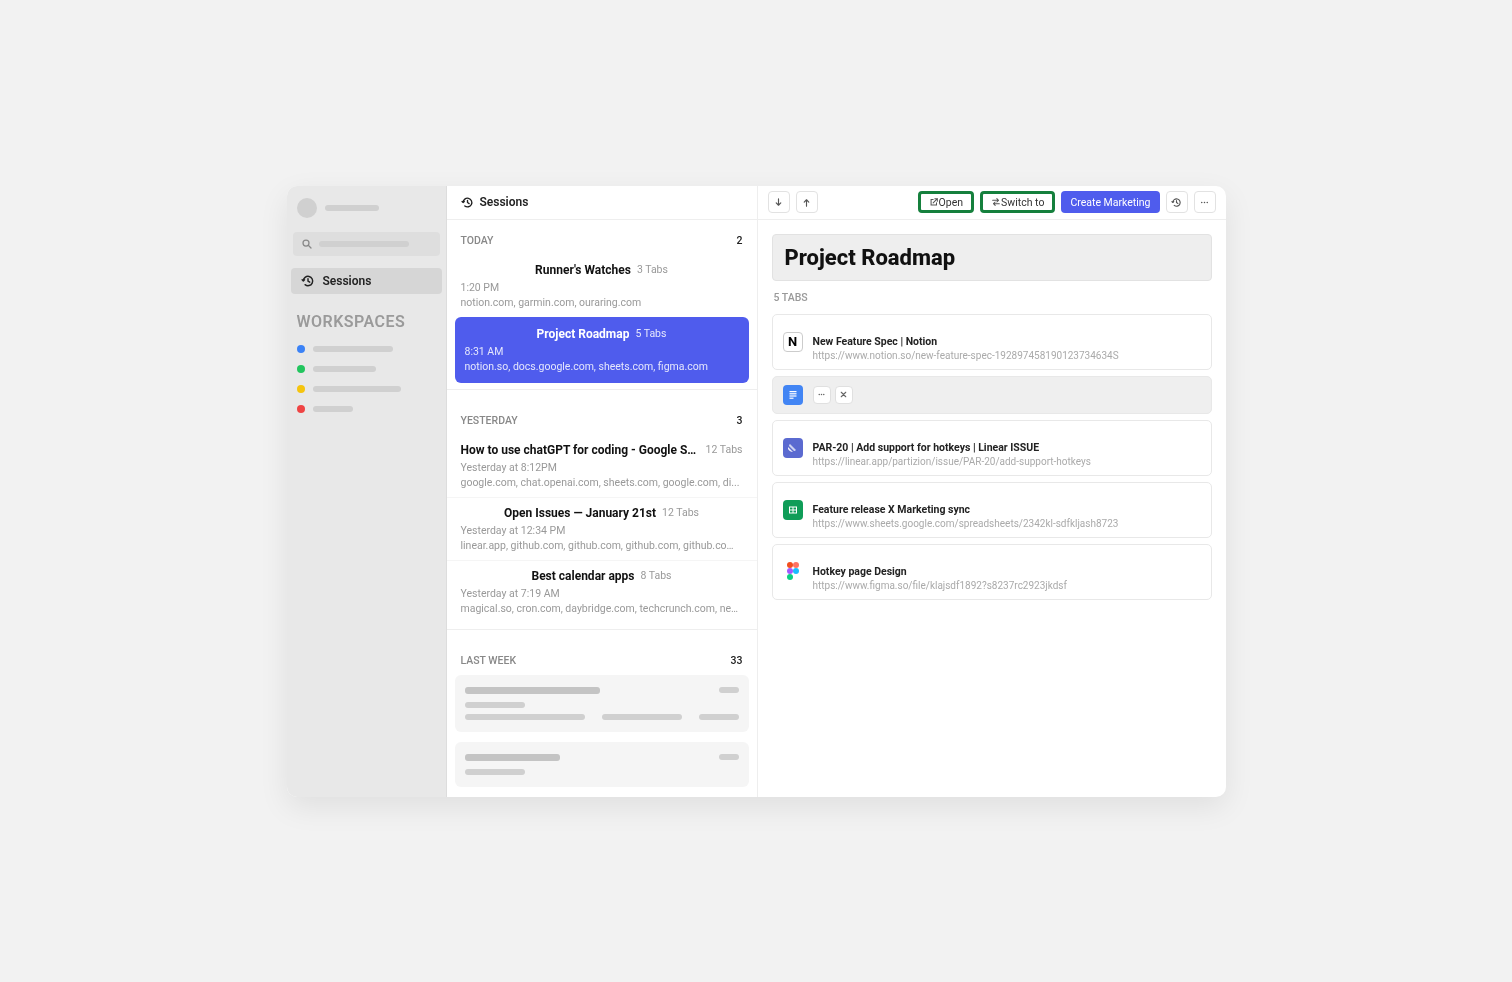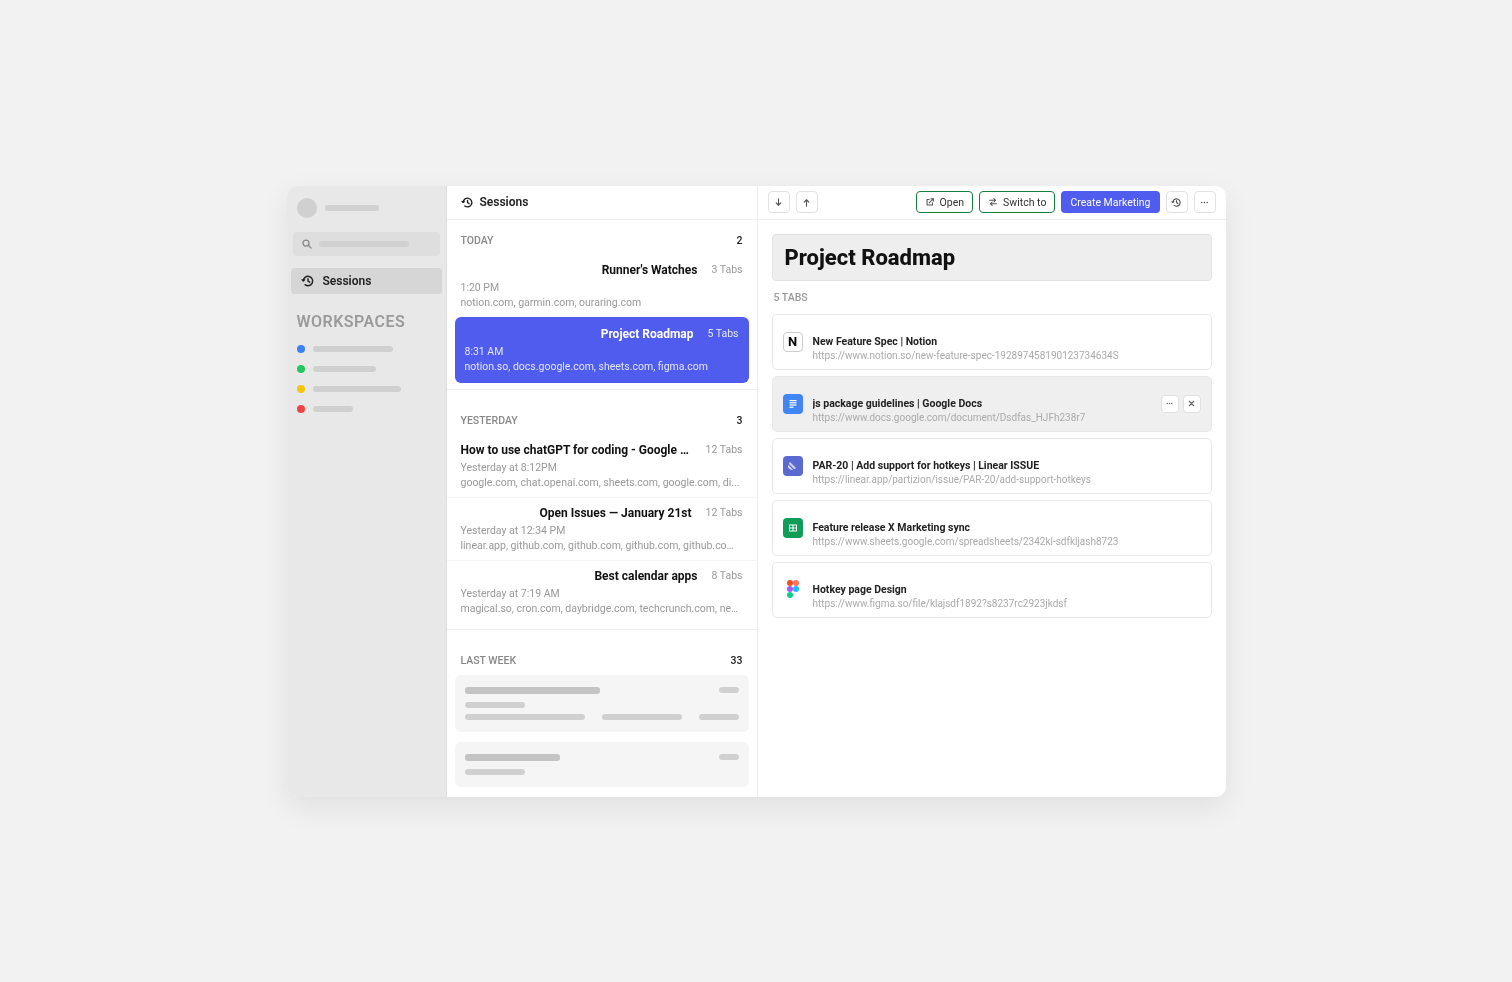--- a/index.html
+++ b/index.html
@@ -130,23 +130,23 @@
   }
   .session {
     padding: 8px 14px;
     cursor: pointer;
   }
   .session.card-sep {
     border-bottom: 1px solid #f5f5f5;
   }
   .session-top {
     display: flex;
-    justify-content: flex-end;
-    align-items: center;
-    gap: 14px;
+    justify-content: center;
+    align-items: center;
+    gap: 6px;
   }
   .s-title {
     font-size: 12px;
     font-weight: 700;
     color: #111;
     white-space: nowrap;
     overflow: hidden;
     text-overflow: ellipsis;
   }
   .s-tabs {
@@ -213,26 +213,25 @@
     border-radius: 4px;
     display: flex;
     align-items: center;
     justify-content: center;
     cursor: pointer;
     background: #fff;
   }
   .icon-btn svg { width: 11px; height: 11px; }
   .text-btn {
     height: 22px;
-    border: 1px solid #15803d;
+    border: 3px solid #15803d;
     border-radius: 4px;
     padding: 0 8px;
     display: flex;
     align-items: center;
-    gap: 5px;
     font-size: 10.5px;
     color: #333;
     cursor: pointer;
     background: #fff;
   }
   .text-btn svg { width: 10px; height: 10px; }
   .primary-btn {
     height: 22px;
     border-radius: 4px;
     padding: 0 9px;
@@ -520,24 +519,20 @@
 
         <div class="tab-item hover">
           <div class="tab-icon" style="background:#4285f4;color:#fff;">
             <svg width="12" height="14" viewBox="0 0 12 14">
                 <rect width="12" height="14" rx="1.5" fill="#4285f4"></rect>
                 <rect x="2.5" y="3" width="7" height="1.2" fill="#fff"></rect>
                 <rect x="2.5" y="5.2" width="7" height="1.2" fill="#fff"></rect>
                 <rect x="2.5" y="7.4" width="7" height="1.2" fill="#fff"></rect>
                 <rect x="2.5" y="9.6" width="4" height="1.2" fill="#fff"></rect>
               </svg>
-          </div>
-          <div class="tab-text">
-            <div class="tab-title">js package guidelines | Google Docs</div>
-            <div class="tab-url">https://www.docs.google.com/document/Dsdfas_HJFh238r7</div>
           </div>
           <div class="item-actions">
             <div class="mini-btn">
                 <svg viewBox="0 0 24 24">
                   <circle cx="6" cy="12" r="2" fill="#666"></circle>
                   <circle cx="12" cy="12" r="2" fill="#666"></circle>
                   <circle cx="18" cy="12" r="2" fill="#666"></circle>
                 </svg>
               </div>
             <div class="mini-btn">

